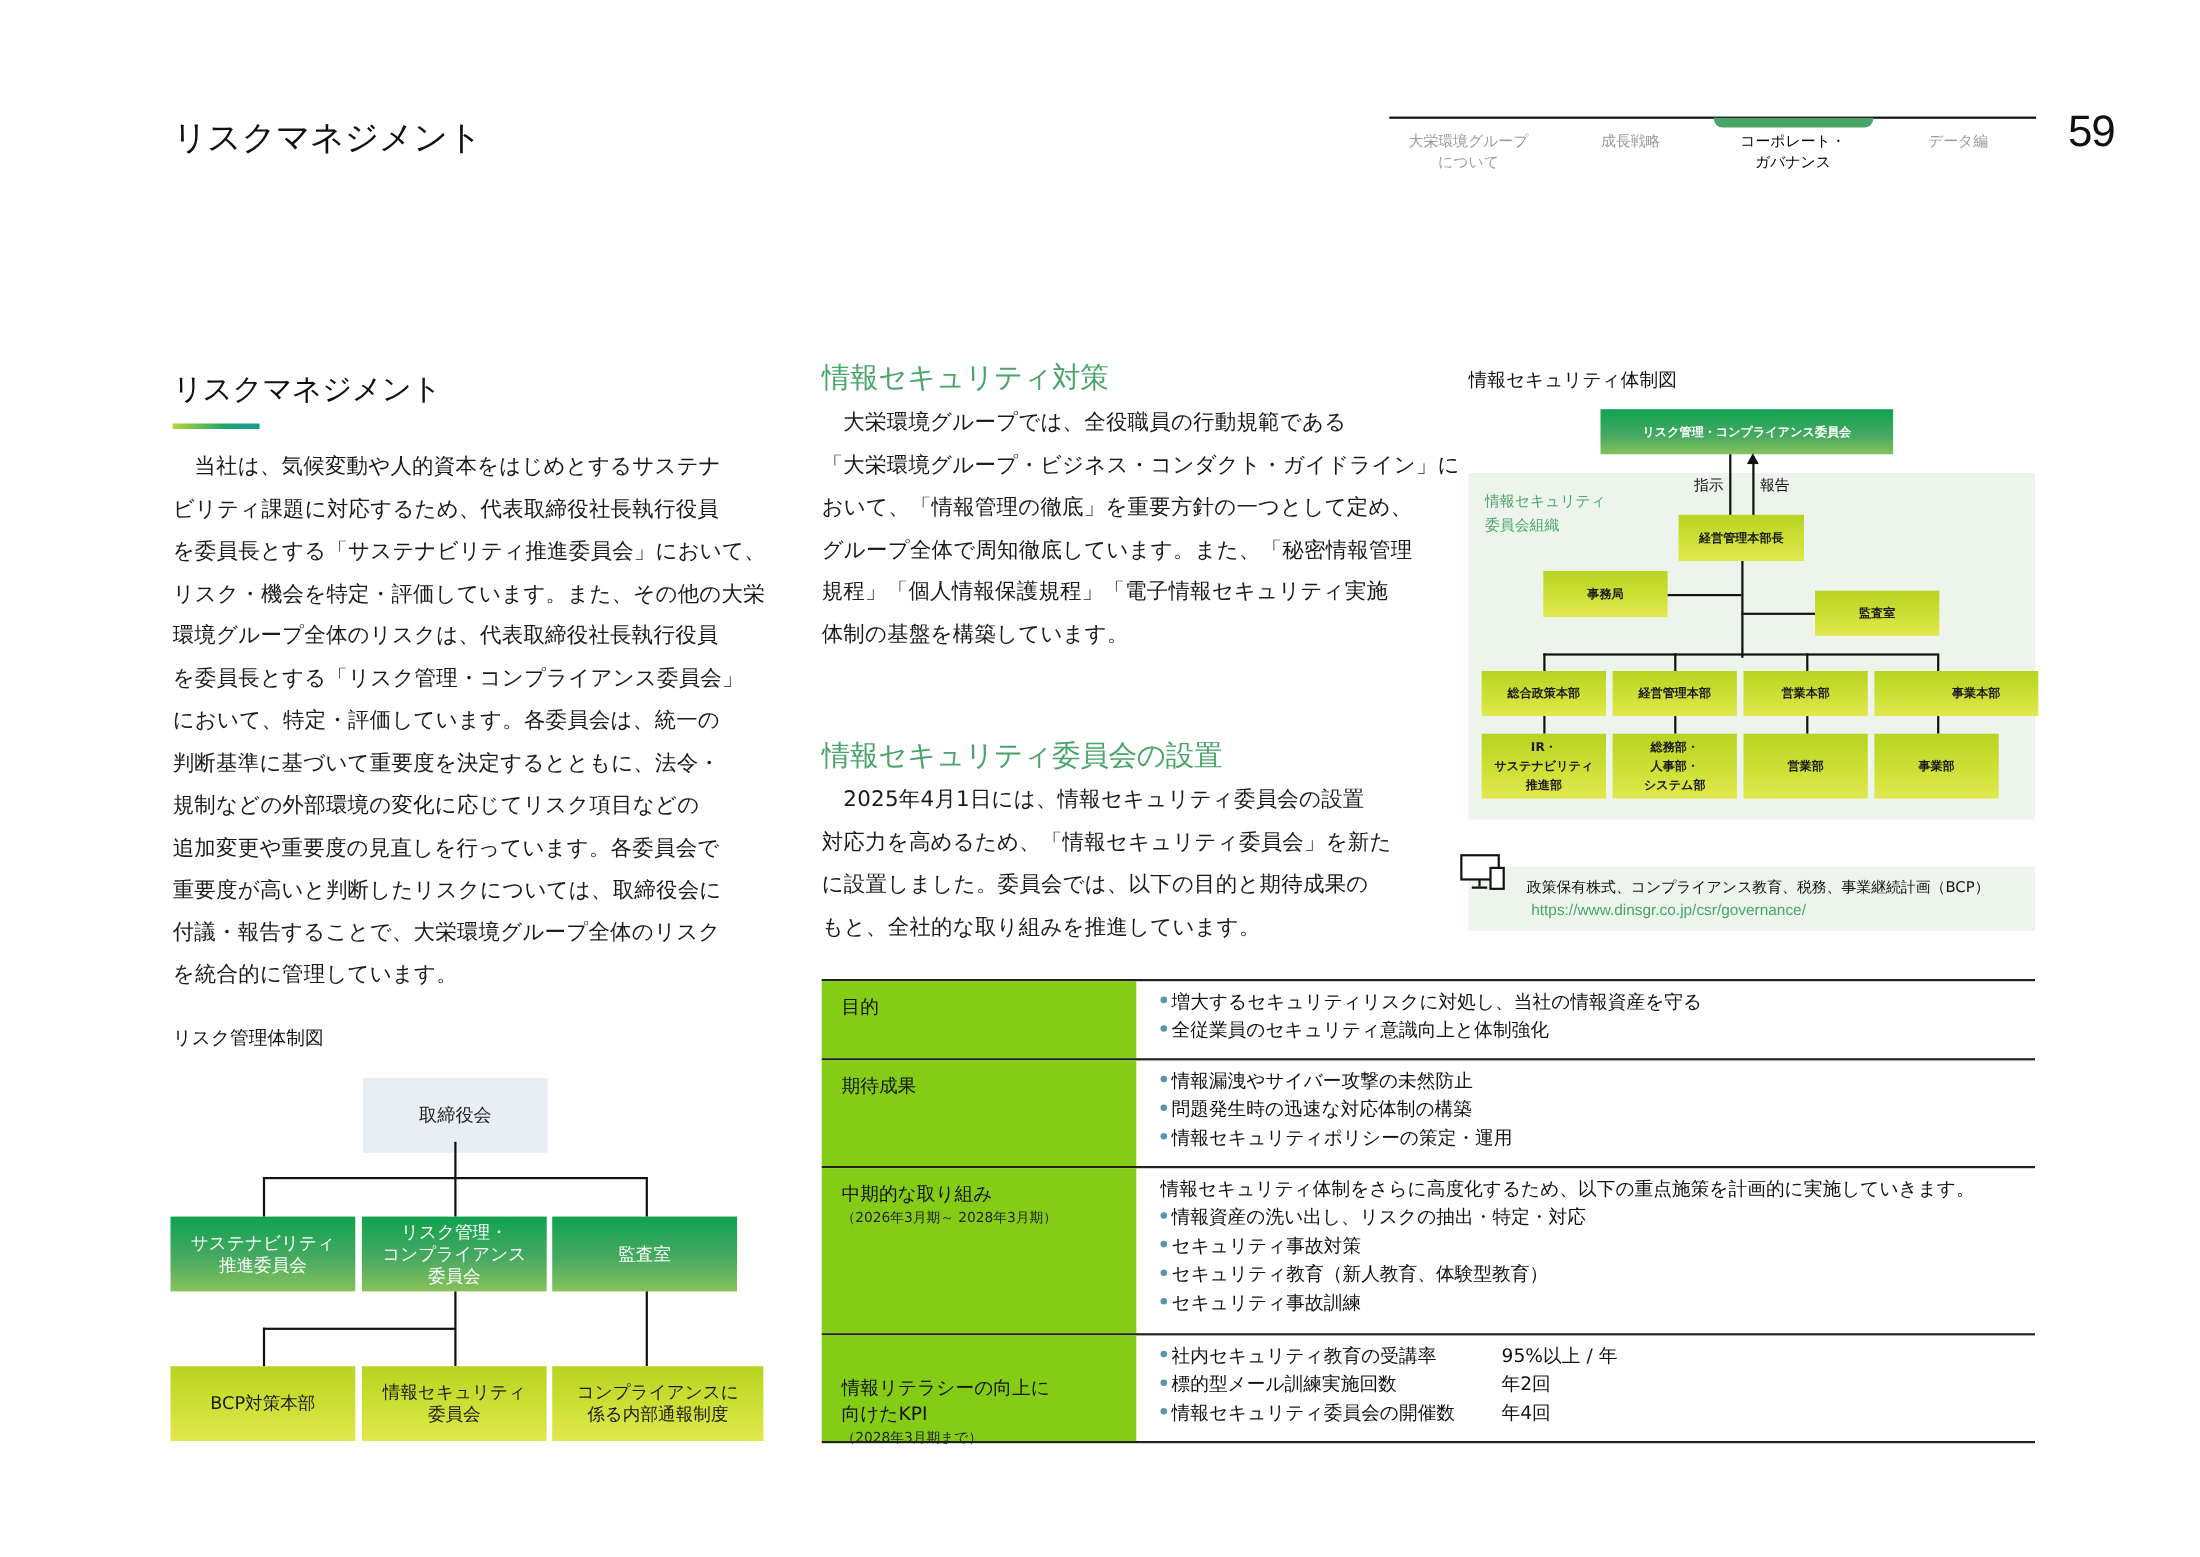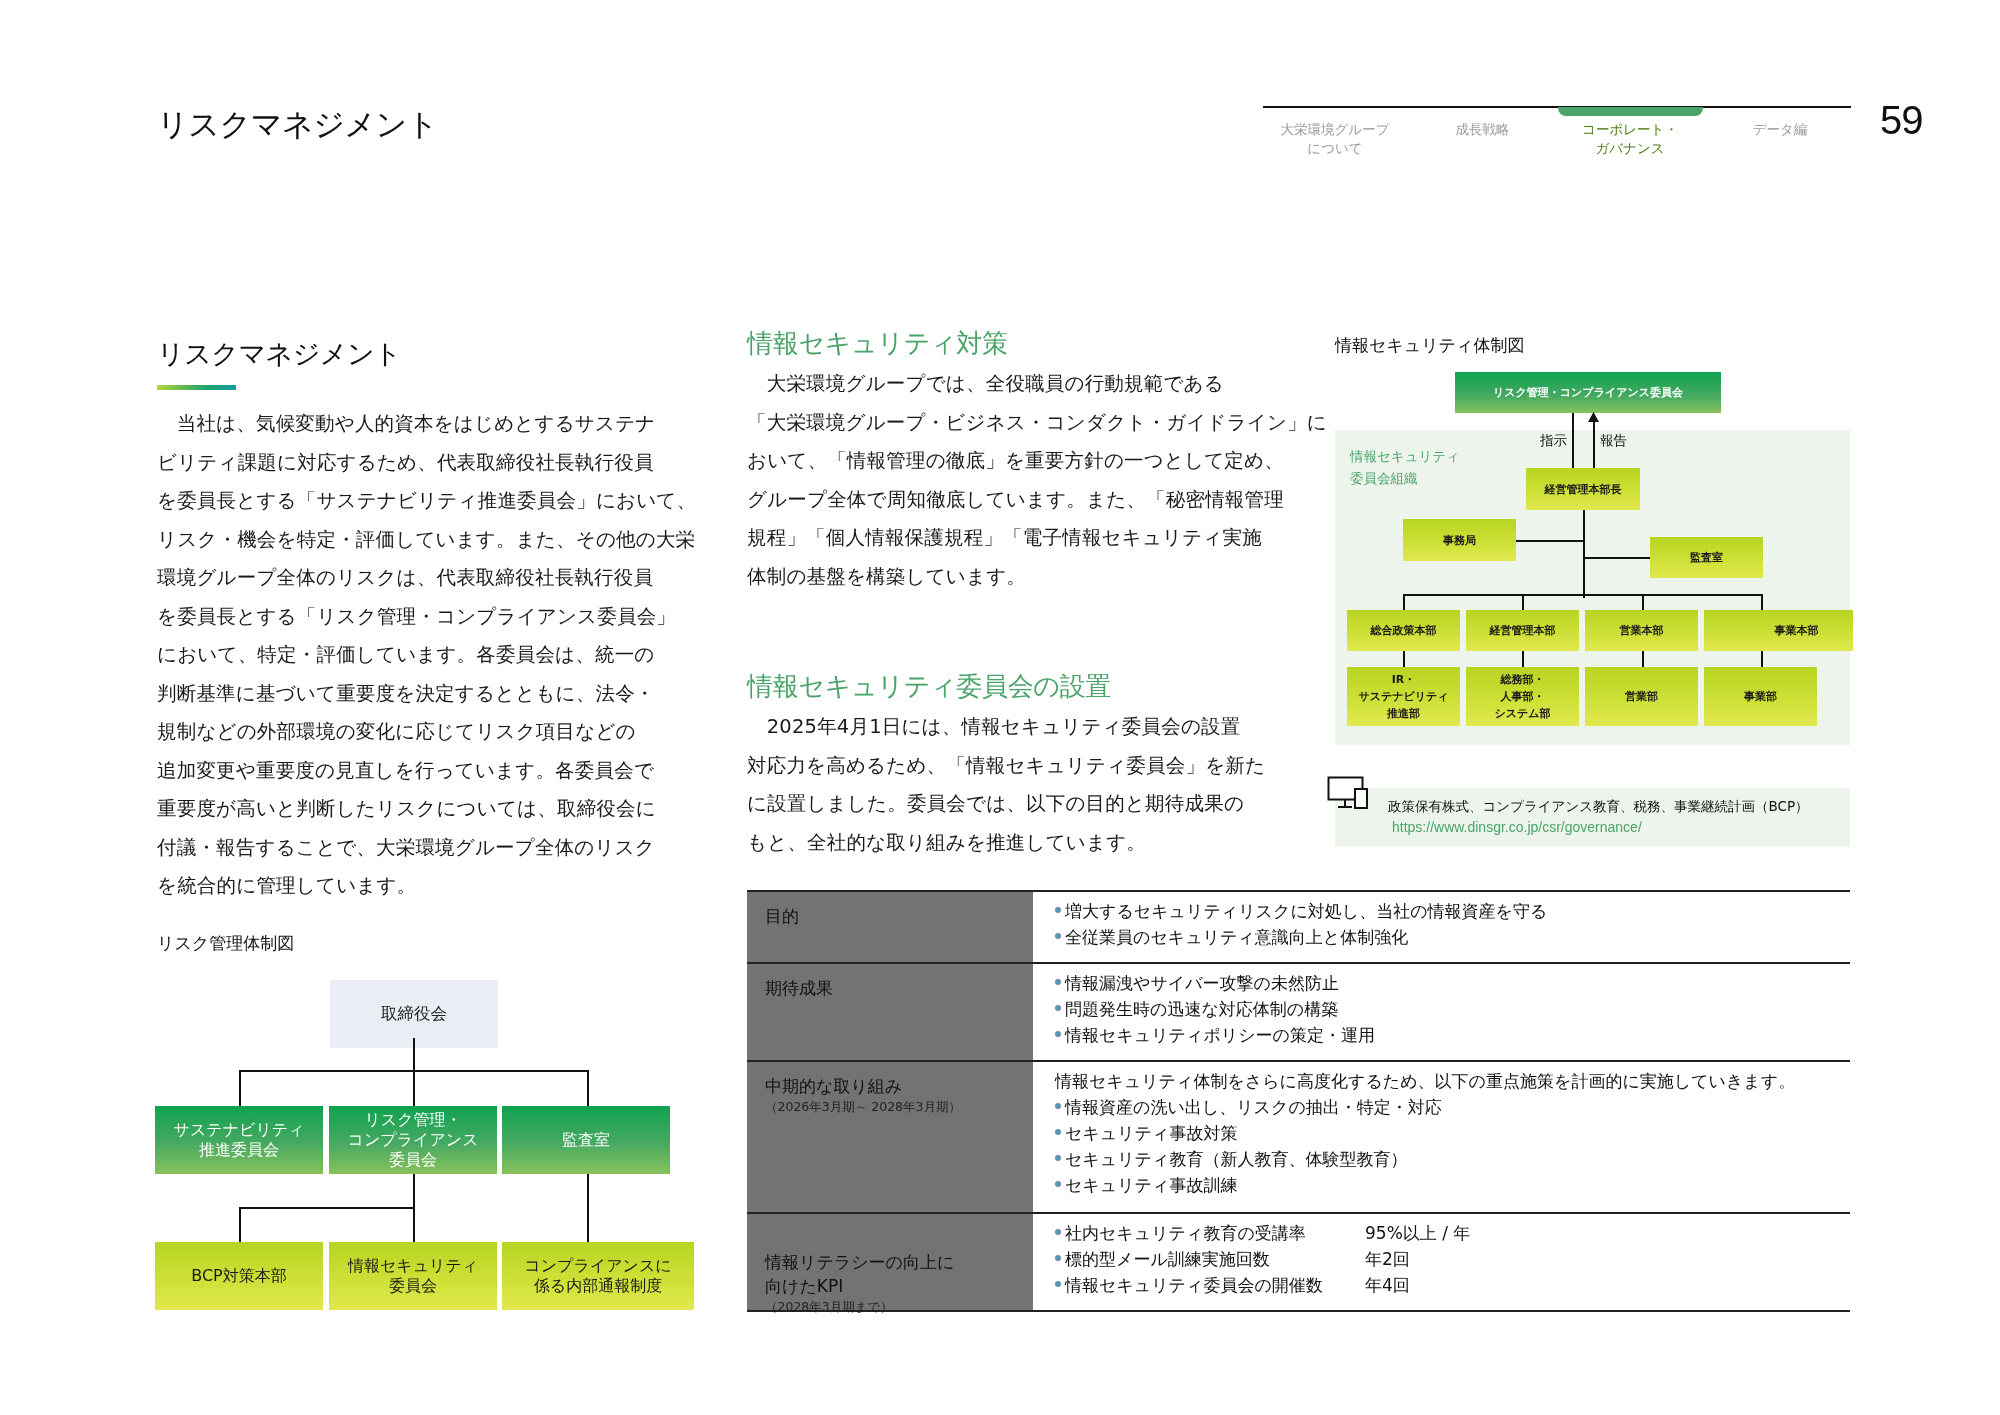--- a/index.html
+++ b/index.html
@@ -8,21 +8,21 @@
     background:#ffffff; color:#1a1a1a;
     font-family:"DejaVu Sans","Liberation Sans",sans-serif;
   }
   .abs { position:absolute; }
 
   
   .page-title { left:157px; top:104px; font-size:31px; letter-spacing:-0.5px; color:#111; white-space:nowrap; }
   .nav-rule { left:1263px; top:106px; width:588px; height:2px; background:#111; }
   .nav-active-bar { left:1558px; top:107px; width:145px; height:9px; background:#4aa46a; border-radius:0 0 8px 8px; }
   .nav-item { top:120px; font-size:13.5px; line-height:19px; color:#9a9a9a; text-align:center; white-space:pre-line; }
-  .nav-item.active { color:#4d7c0f; }
+  .nav-item.active { color:#000000; }
   .page-number { left:1880px; top:98px; font-size:40px; color:#111; font-family:"Liberation Sans",sans-serif; letter-spacing:-1px; }
 
   
   .section-heading { left:157px; top:336px; font-size:27px; color:#111; white-space:nowrap; letter-spacing:-0.5px; }
   .heading-bar { left:157px; top:385px; width:79px; height:5px; background:linear-gradient(90deg,#b8d43a,#20a56a 60%,#149b9c); }
   .body-text { font-size:19.5px; line-height:38.5px; color:#1a1a1a; letter-spacing:0.2px; }
   .body-text .line { display:block; white-space:nowrap; height:38.5px; }
   .left-body { left:157px; top:405px; width:520px; }
   .diagram-caption { font-size:17px; color:#111; white-space:nowrap; }
 
@@ -48,21 +48,21 @@
   .arrow-label { font-size:13.5px; color:#111; white-space:nowrap; }
 
   .link-box { left:1335px; top:788px; width:515px; height:58px; background:#ecf4ec; }
   .link-title { left:1388px; top:798px; font-size:13.5px; color:#111; white-space:nowrap; }
   .link-url { left:1392px; top:819px; font-size:14px; color:#4aa46a; white-space:nowrap; font-family:"Liberation Sans",sans-serif; }
 
   
   .tbl { left:747px; top:890px; width:1103px; }
   .tbl-row { position:relative; display:flex; border-top:2px solid #222; }
   .tbl-row:last-child { border-bottom:2px solid #222; }
-  .tbl-head { width:286px; background:#737373; padding:12px 0 0 18px; box-sizing:border-box; font-size:17px; line-height:24px; color:#111; }
+  .tbl-head { width:286px; background:#84cc16; padding:12px 0 0 18px; box-sizing:border-box; font-size:17px; line-height:24px; color:#111; }
   .tbl-head .sub { display:block; font-size:12.5px; line-height:18px; color:#222; }
   .tbl-body { flex:1; padding:10px 0 12px 22px; font-size:17px; line-height:26px; color:#111; }
   .tbl-body .lead { display:block; white-space:nowrap; }
   .bullet { display:block; white-space:nowrap; }
   .bullet::before { content:""; display:inline-block; width:6px; height:6px; border-radius:50%; background:#5b94b3; margin-right:4px; vertical-align:middle; position:relative; top:-2px; }
   .kpi-row { display:flex; white-space:nowrap; }
   .kpi-row .kpi-label { width:310px; }
 </style>
 </head>
 <body>

